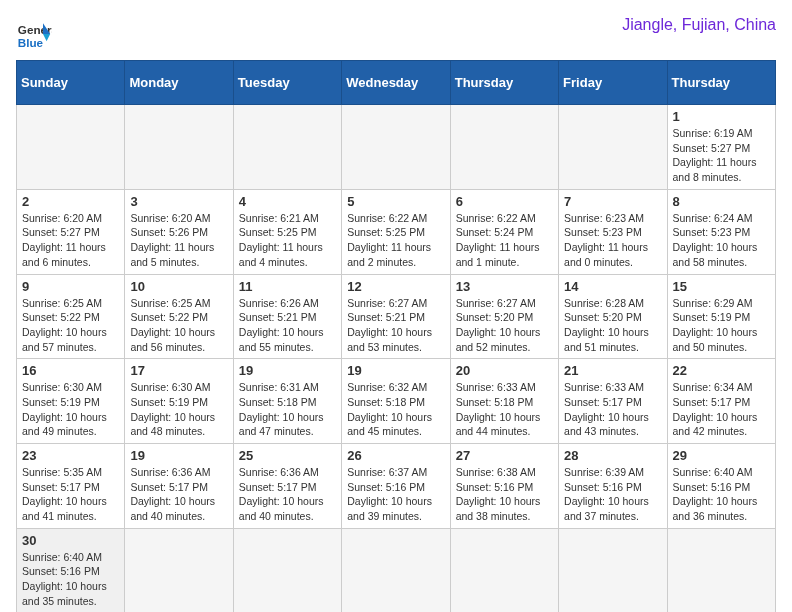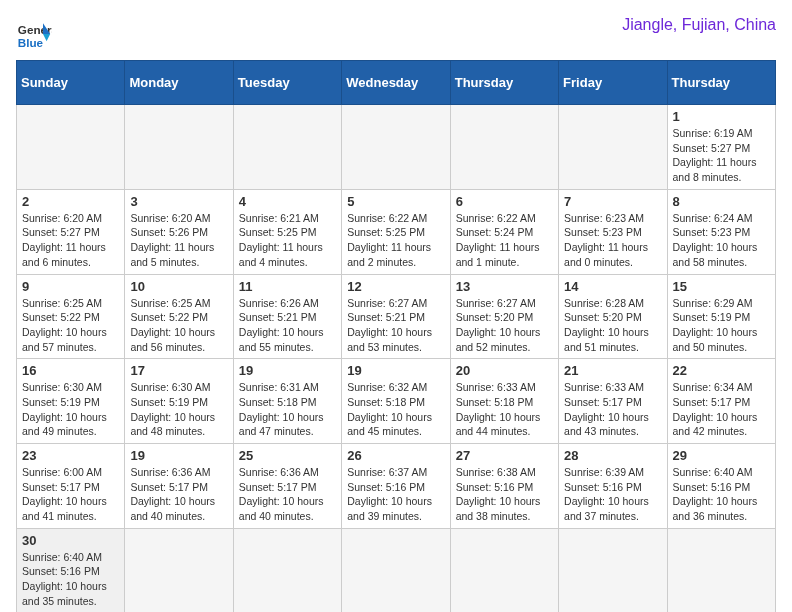--- a/index.html
+++ b/index.html
@@ -251,21 +251,21 @@
         <td>
           <div class="day-number">22</div>
           <div class="day-info" style="white-space: pre-line;">Sunrise: 6:34 AM
 Sunset: 5:17 PM
 Daylight: 10 hours and 42 minutes.</div>
         </td>
       </tr>
       <tr>
         <td>
           <div class="day-number">23</div>
-          <div class="day-info" style="white-space: pre-line;">Sunrise: 6:00 AM
+          <div class="day-info" style="white-space: pre-line;">Sunrise: 5:35 AM
 Sunset: 5:17 PM
 Daylight: 10 hours and 41 minutes.</div>
         </td>
         <td>
           <div class="day-number">19</div>
           <div class="day-info" style="white-space: pre-line;">Sunrise: 6:36 AM
 Sunset: 5:17 PM
 Daylight: 10 hours and 40 minutes.</div>
         </td>
         <td>

